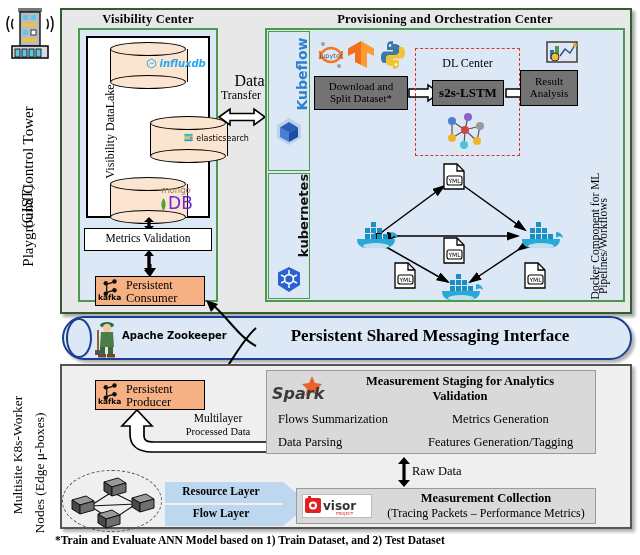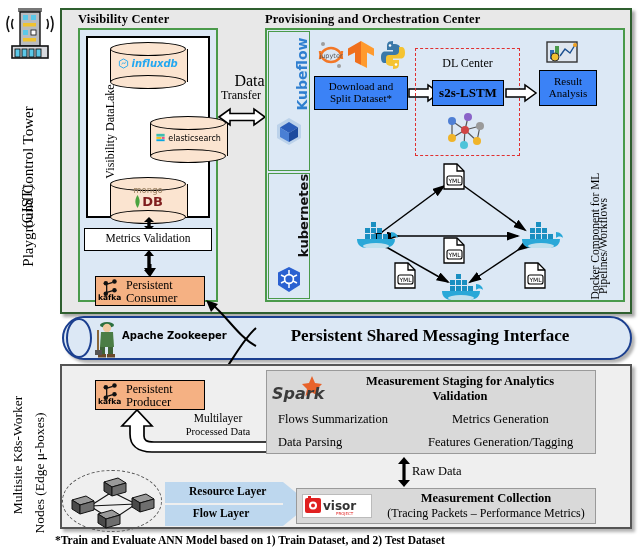--- a/index.html
+++ b/index.html
@@ -11,56 +11,56 @@
   
   .vlabel{position:absolute;transform-origin:center center;
           font-family:"Liberation Serif",serif;font-weight:400;
           white-space:nowrap;text-align:center;}
 
   
   #tower-outer{left:60px;top:8px;width:572px;height:306px;
        background:#e8e8e8;border:2.5px solid #2f5f2f;box-sizing:border-box;
        box-shadow:3px 3px 3px rgba(0,0,0,.35);}
 
-  .panel-title{text-align:left;font-weight:bold;font-size:12.5px;
+  .panel-title{text-align:center;font-weight:bold;font-size:12.5px;
        letter-spacing:.2px;}
 
   
   #visibility-box{left:78px;top:28px;width:140px;height:274px;
        background:#dce8f5;border:2px solid #4a9a4a;box-sizing:border-box;}
   #datalake-box{left:86px;top:36px;width:124px;height:182px;
        background:#fff;border:2px solid #000;box-sizing:border-box;}
 
   .cyl{position:absolute;width:78px;height:48px;left:34px;}
   .cyl .body{position:absolute;left:0;top:7px;width:76px;height:33px;
        background:#fbe4d0;border-left:1.6px solid #000;border-right:1.6px solid #000;}
   .cyl .top{position:absolute;left:0;top:0;width:76px;height:14px;
        background:#fbe4d0;border:1.6px solid #000;border-radius:50%;box-sizing:border-box;}
   .cyl .bot{position:absolute;left:0;top:33px;width:76px;height:14px;
        background:#fbe4d0;border:1.6px solid #000;border-radius:50%;box-sizing:border-box;}
   .cyl .lbl{position:absolute;left:0;top:16px;width:76px;text-align:center;
-       font-size:9px;z-index:3;}
+       font-size:9px;z-index:3;padding-left:28px;}
 
   #metrics-validation{left:84px;top:228px;width:128px;height:23px;
        background:#fff;border:1.6px solid #000;box-sizing:border-box;
        font-size:11.5px;text-align:center;line-height:18px;}
 
   
   #kafka-consumer{left:95px;top:276px;width:110px;height:30px;
        background:#f5b183;border:1.3px solid #000;box-sizing:border-box;}
 
   
   #prov-box{left:265px;top:28px;width:360px;height:274px;
        background:#dce8f5;border:2px solid #4a9a4a;box-sizing:border-box;}
   #kubeflow-col{left:268px;top:31px;width:42px;height:140px;
        background:#dce8f5;border:1.6px solid #4a9a4a;box-sizing:border-box;}
   #kubernetes-col{left:268px;top:173px;width:42px;height:126px;
        background:#dce8f5;border:1.6px solid #4a9a4a;box-sizing:border-box;}
 
-  .wbox{position:absolute;background:#3b82f6;border:1.8px solid #000;
+  .wbox{position:absolute;background:#737373;border:1.8px solid #000;
         box-sizing:border-box;text-align:center;font-size:11px;line-height:1.05;}
 
   #dl-dashed{left:415px;top:48px;width:105px;height:108px;
        border:1.6px dashed #e03030;box-sizing:border-box;}
 
   
   .arrowsvg{position:absolute;overflow:visible;}
 
   
   #zk-band{left:62px;top:316px;width:570px;height:44px;
@@ -171,21 +171,21 @@
     <span style="font-size:8px;font-family:'DejaVu Sans',sans-serif;">elasticsearch</span>
   </div>
 </div>
 
 <div class="cyl abs" style="left:110px;top:166px;margin-top:11px;">
   <div class="body"></div>
     <div class="bot"></div>
     <div class="top"></div>
   <div class="lbl" style="top:9px;line-height:1;">
     <div style="font-size:8.5px;color:#9b8060;font-family:'DejaVu Sans',sans-serif;">mongo</div>
-    <div style="font-size:13px;color:#7f1d1d;font-weight:bold;font-family:'DejaVu Sans',sans-serif;">
+    <div style="font-size:17px;color:#6d28d9;font-weight:normal;font-family:'DejaVu Sans',sans-serif;">
       <svg width="9" height="13" viewBox="0 0 10 16" style="vertical-align:-2px;">
         <path d="M5,0 C8,5 9,9 5,16 C1,9 2,5 5,0 Z" fill="#4ba33f"></path>
       </svg><span>DB</span>
     </div>
   </div>
 </div>
 
 <svg class="arrowsvg" style="left:140px;top:217px;" width="18" height="14">
   <line x1="9" y1="2" x2="9" y2="12" stroke="#000" stroke-width="3.4"></line>
   <polygon points="9,0 4,5 14,5" fill="#000"></polygon>
@@ -316,21 +316,21 @@
 <div class="abs" style="left:546px;top:40px;">
   <svg width="32" height="26" viewBox="0 0 32 26">
     <rect x="1" y="2" width="30" height="20" fill="#dfe6ef" stroke="#333" stroke-width="1.4"></rect>
     <rect x="4" y="10" width="4" height="9" fill="#2f6fb8"></rect>
     <rect x="9" y="6" width="4" height="13" fill="#4a9a4a"></rect>
     <polyline points="14,16 19,9 24,13 29,5" fill="none" stroke="#1b4f8f" stroke-width="1.4"></polyline>
     <circle cx="29" cy="5" r="2" fill="#f0a020"></circle>
     <circle cx="9" cy="17" r="4" fill="#f0c030" stroke="#333" stroke-width="1"></circle>
   </svg>
 </div>
-<div class="wbox" style="left:539px;top:70px;width:58px;height:36px;padding-top:5px;">
+<div class="wbox" style="left:520px;top:70px;width:58px;height:36px;padding-top:5px;">
   <div>Result</div>
   <div>Analysis</div>
 </div>
 
 <svg class="arrowsvg" style="left:320px;top:160px;" width="290" height="140">
   <defs>
     <marker id="ah" markerWidth="9" markerHeight="9" refX="7.5" refY="3" orient="auto">
       <polygon points="0,0 9,3 0,6" fill="#000"></polygon>
     </marker>
   </defs>
@@ -503,21 +503,21 @@
 <svg class="arrowsvg" style="left:396px;top:457px;" width="16" height="30">
   <line x1="8" y1="3" x2="8" y2="27" stroke="#000" stroke-width="3.2"></line>
   <polygon points="8,0 2,7 14,7" fill="#000"></polygon>
     <polygon points="8,30 2,23 14,23" fill="#000"></polygon>
 </svg>
 <div class="abs" style="left:412px;top:464px;font-size:12.5px;">Raw Data</div>
 
 <svg class="arrowsvg" id="res-chev" viewBox="0 0 145 44">
   <polygon points="0,0 118,0 145,22 118,44 0,44" fill="#bdd7ee"></polygon>
 </svg>
-<div class="abs" style="left:165px;top:485px;width:112px;font-size:11.5px;font-weight:bold;padding-left:24px;">Resource Layer</div>
+<div class="abs" style="left:165px;top:485px;width:112px;font-size:11.5px;font-weight:bold;text-align:center;">Resource Layer</div>
 <div class="abs" style="left:165px;top:507px;width:112px;font-size:11.5px;font-weight:bold;text-align:center;">Flow Layer</div>
 <div class="abs" style="left:165px;top:503px;width:118px;height:2px;background:#efefef;"></div>
 
 <div class="abs" id="cloud-circle"></div>
 <div class="abs" style="left:66px;top:474px;">
   <svg width="94" height="56" viewBox="0 0 94 56">
     <g stroke="#111" stroke-width="1.1" fill="none">
       <line x1="24" y1="32" x2="46" y2="18"></line>
         <line x1="46" y1="18" x2="70" y2="30"></line>
       <line x1="24" y1="32" x2="70" y2="30"></line>

